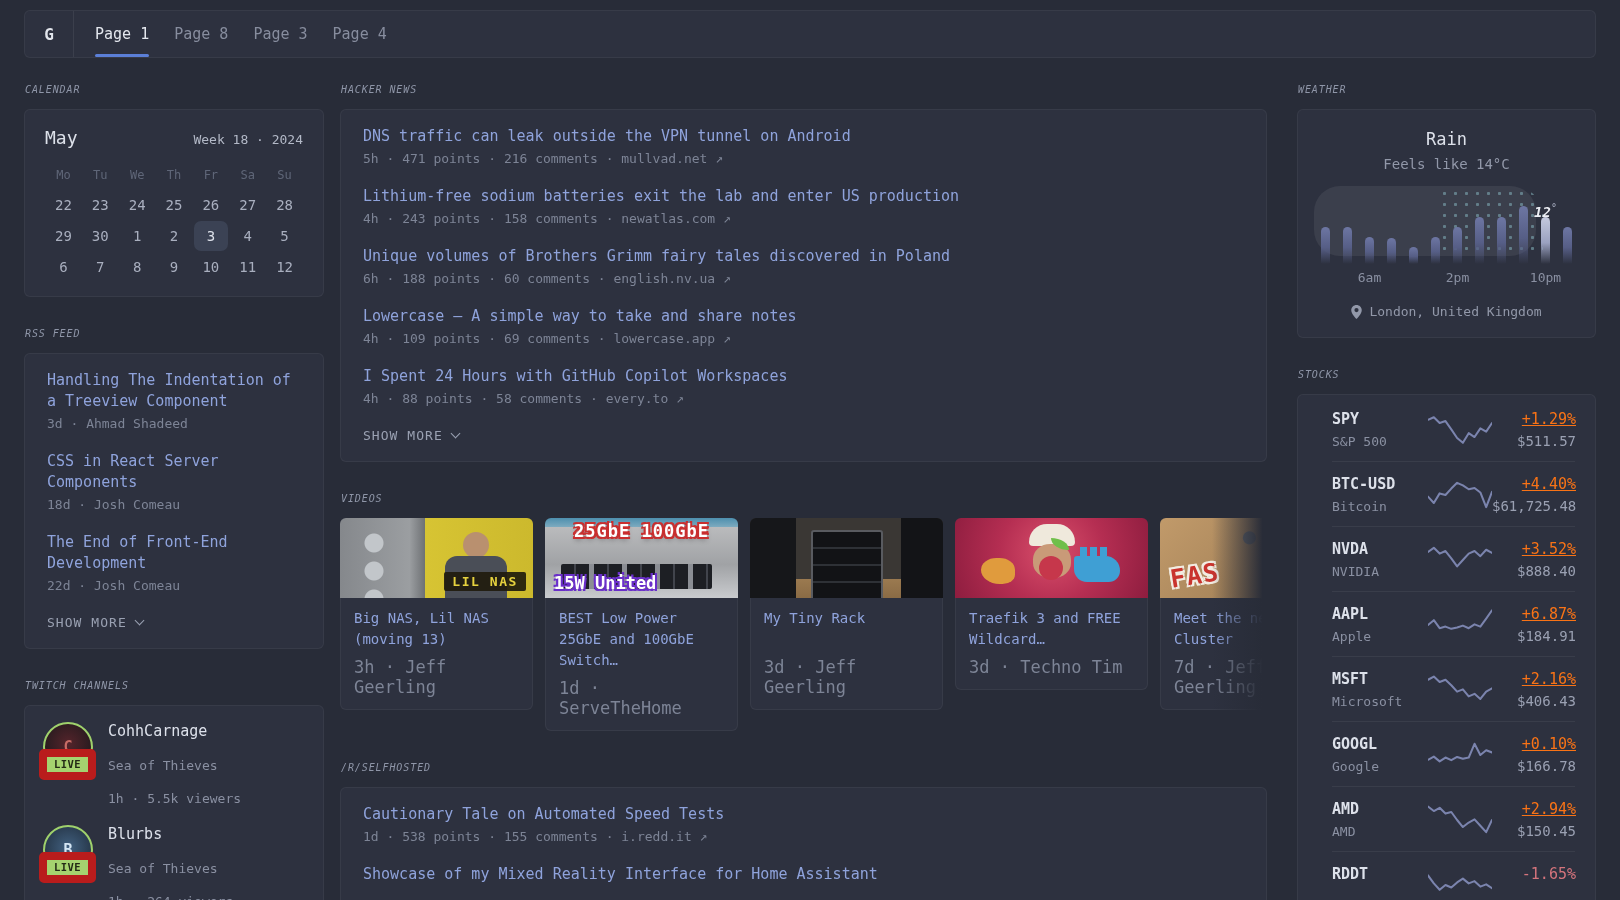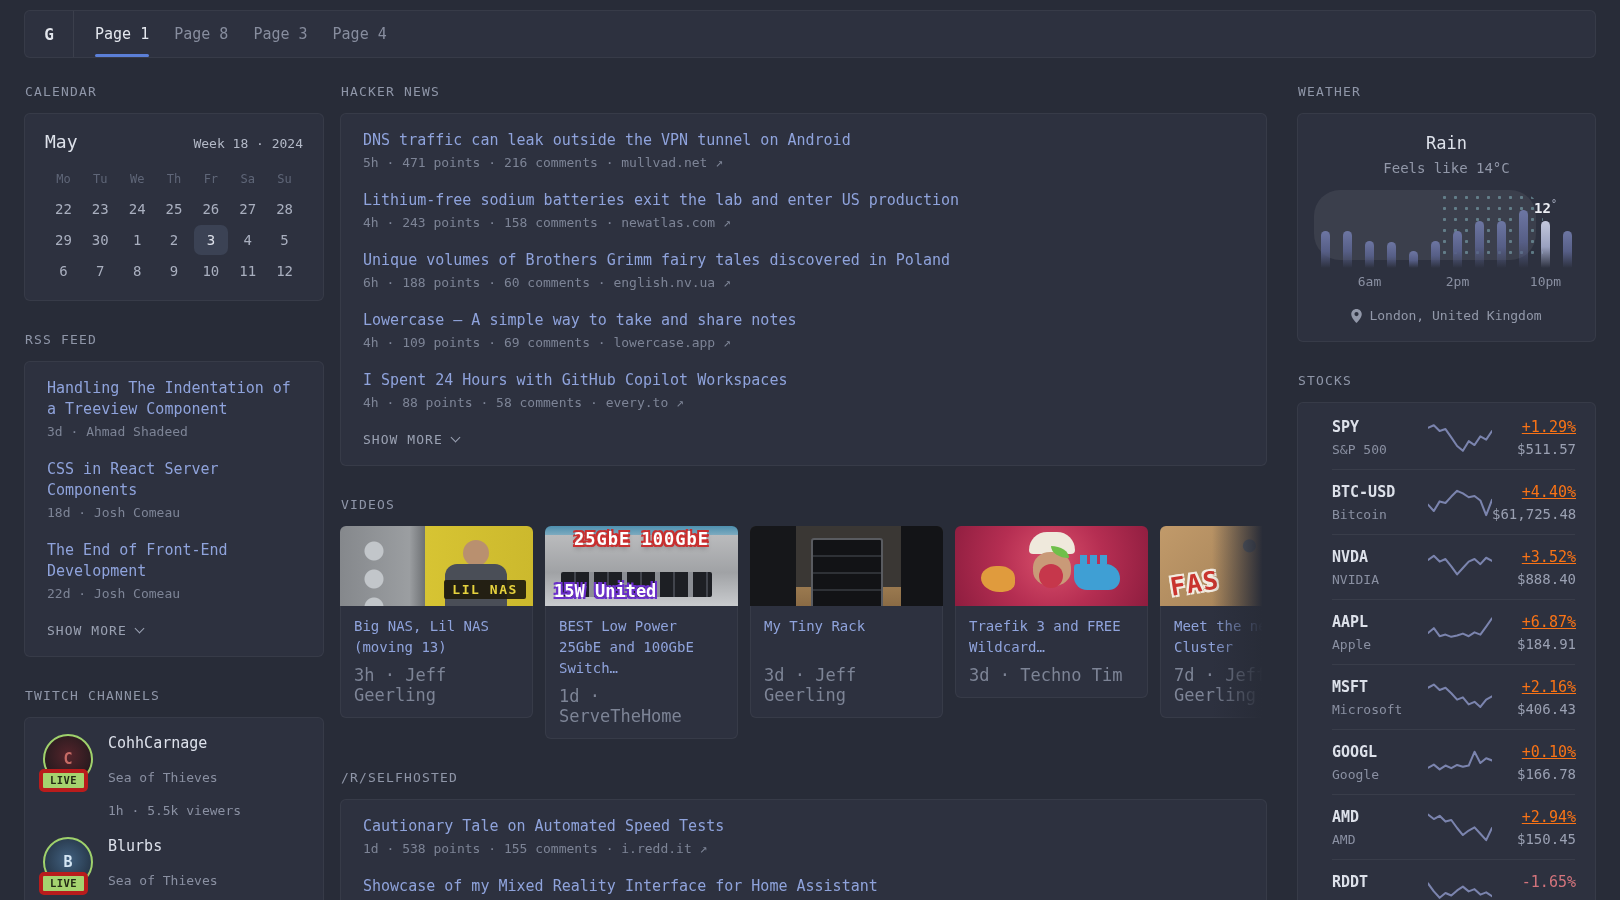--- a/index.html
+++ b/index.html
@@ -32,21 +32,21 @@
     border-radius:3px; background:#5b7fd7;
   }
 
   
   .columns { display:flex; align-items:flex-start; }
   .col-left  { width:300px; flex:none; }
   .col-mid   { width:927px; flex:none; margin-left:16px; }
   .col-right { width:299px; flex:none; margin-left:30px; }
 
   .sec-label {
-    font-size:13px; letter-spacing:0.09em; color:#8f96a8; margin:0 0 14px 1px;
+    font-size:10px; letter-spacing:0.09em; color:#8f96a8; margin:0 0 14px 1px;font-style:italic;
   }
   .section { margin-bottom:31px; }
   .card {
     background:#2d313f; border:1px solid rgba(255,255,255,0.05);
     border-radius:6px;
   }
 
   
   .calendar-card { padding:17px 20px 14px; }
   .cal-head { display:flex; justify-content:space-between; align-items:baseline; }
@@ -94,21 +94,21 @@
     display:flex; align-items:center; justify-content:center; font-size:15px;
     font-weight:bold; overflow:hidden;
   }
   .tw-avatar.offline { border-color:#7a81a8; }
   .av-cohh  { background:radial-gradient(circle at 50% 42%, #55242b 0, #241a1e 75%); color:#c86c66; }
   .av-blurb { background:radial-gradient(circle at 50% 45%, #41607f 0, #263648 75%); color:#d5e6f4; }
   .av-prime { background:radial-gradient(circle at 50% 38%, #d3602f 0, #97421f 80%); color:#f0d7b8; }
   .live-badge {
     position:absolute; left:-4px; bottom:-8px; background:#a5d36f; color:#232a15;
     font-size:10.5px; font-weight:bold; padding:1px 7px 2px; border-radius:5px;
-    border:4px solid #b91c1c; letter-spacing:0.04em;
+    border:8px solid #b91c1c; letter-spacing:0.04em;
   }
   .tw-name { font-size:15px; color:#dde1eb; cursor:pointer; }
   .tw-sub  { font-size:13px; color:#8a90a2; margin-top:18px; }
 
   
   .videos-wrap { position:relative; overflow:hidden; }
   .videos-row { display:flex; gap:12px; }
   .fade-right {
     position:absolute; top:0; right:0; bottom:0; width:55px; pointer-events:none;
     background:linear-gradient(to right, rgba(40,44,56,0), #282c38 92%);
@@ -469,21 +469,21 @@
                 <div class="wbar" style="height: 37px;"></div>
                 <div class="wbar" style="height: 27px;"></div>
                 <div class="wbar" style="height: 26px;"></div>
                 <div class="wbar" style="height: 17px;"></div>
                 <div class="wbar" style="height: 27px;"></div>
                 <div class="wbar" style="height: 37px;"></div>
                 <div class="wbar" style="height: 47px;"></div>
                 <div class="wbar" style="height: 47px;"></div>
                 <div class="wbar" style="height: 58px;"></div>
                 <div class="wbar hl" style="height: 47px;"></div>
-                <div class="deg" style="left: 224.5px; bottom: 52px;"><span>12</span><sup>°</sup></div>
+                <div class="deg" style="left: 224.5px; bottom: 44px; font-style: italic;"><span>12</span><sup>°</sup></div>
                 <div class="wbar" style="height: 37px;"></div>
               </div>
           </div>
           <div class="w-times">
               <span style="left: 48.5px;">6am</span>
               <span style="left: 136.5px;">2pm</span>
               <span style="left: 224.5px;">10pm</span>
             </div>
           <div class="w-loc">
             <svg class="pin" viewBox="0 0 12 16">

